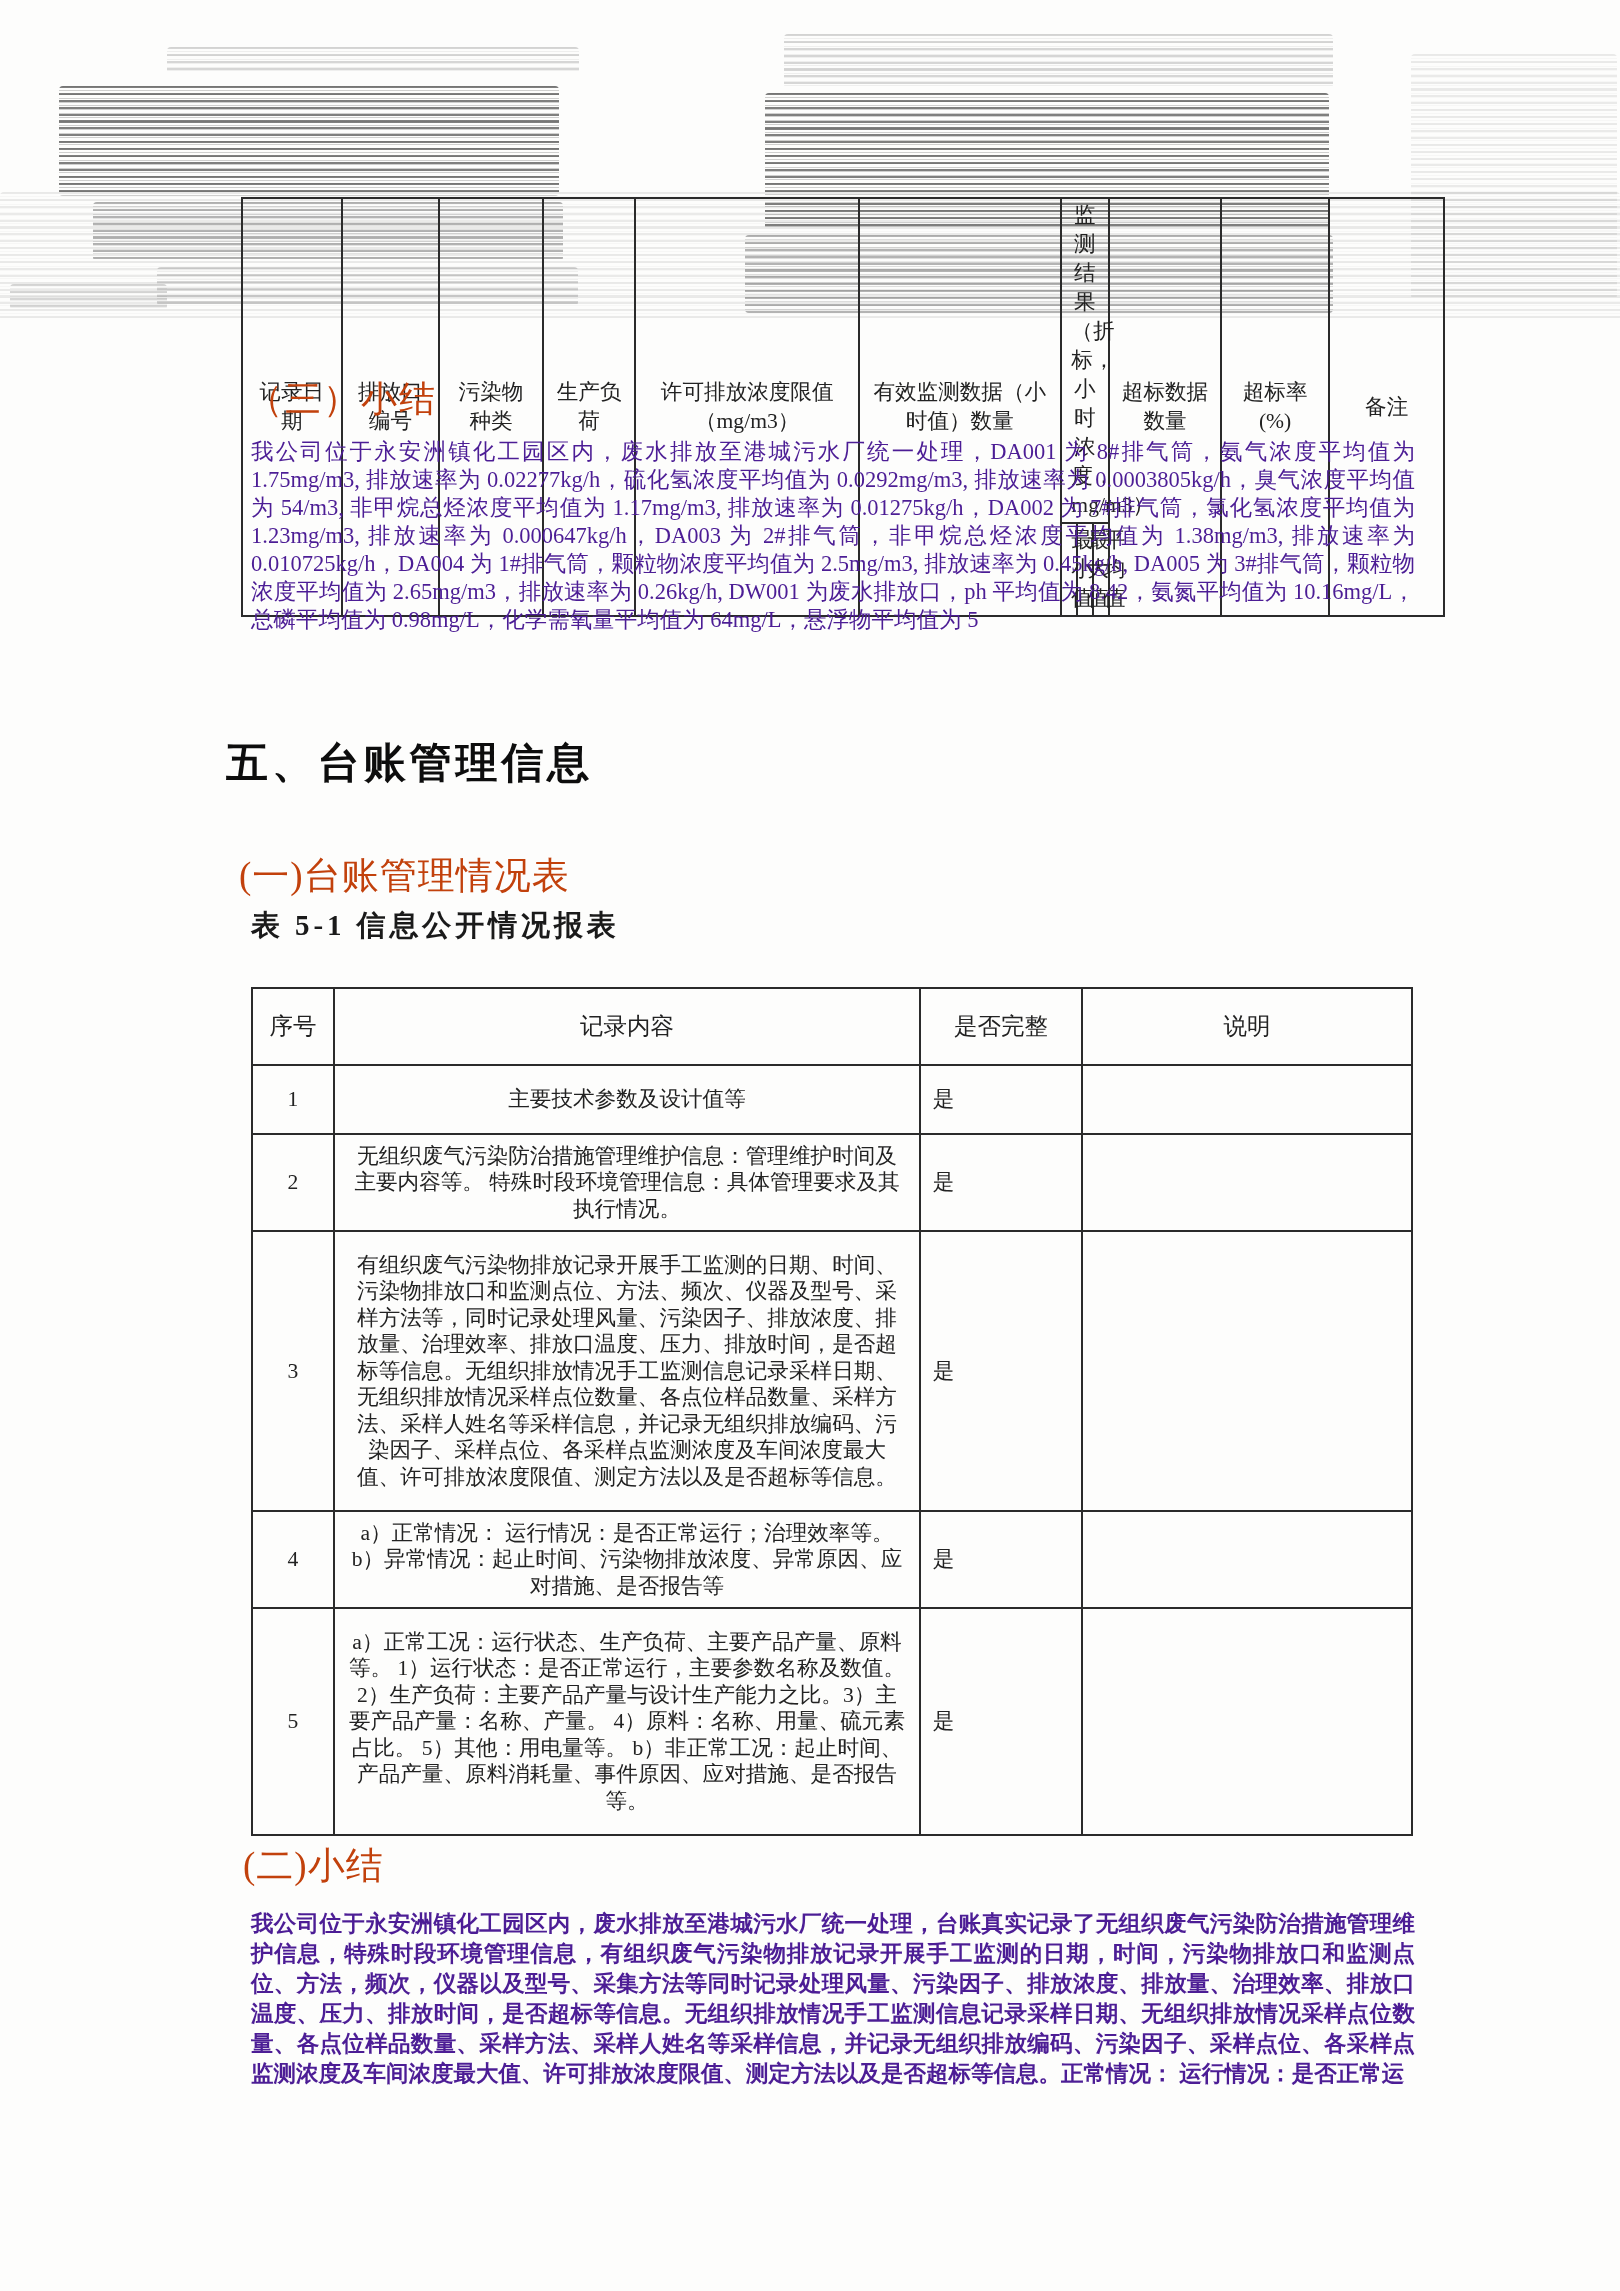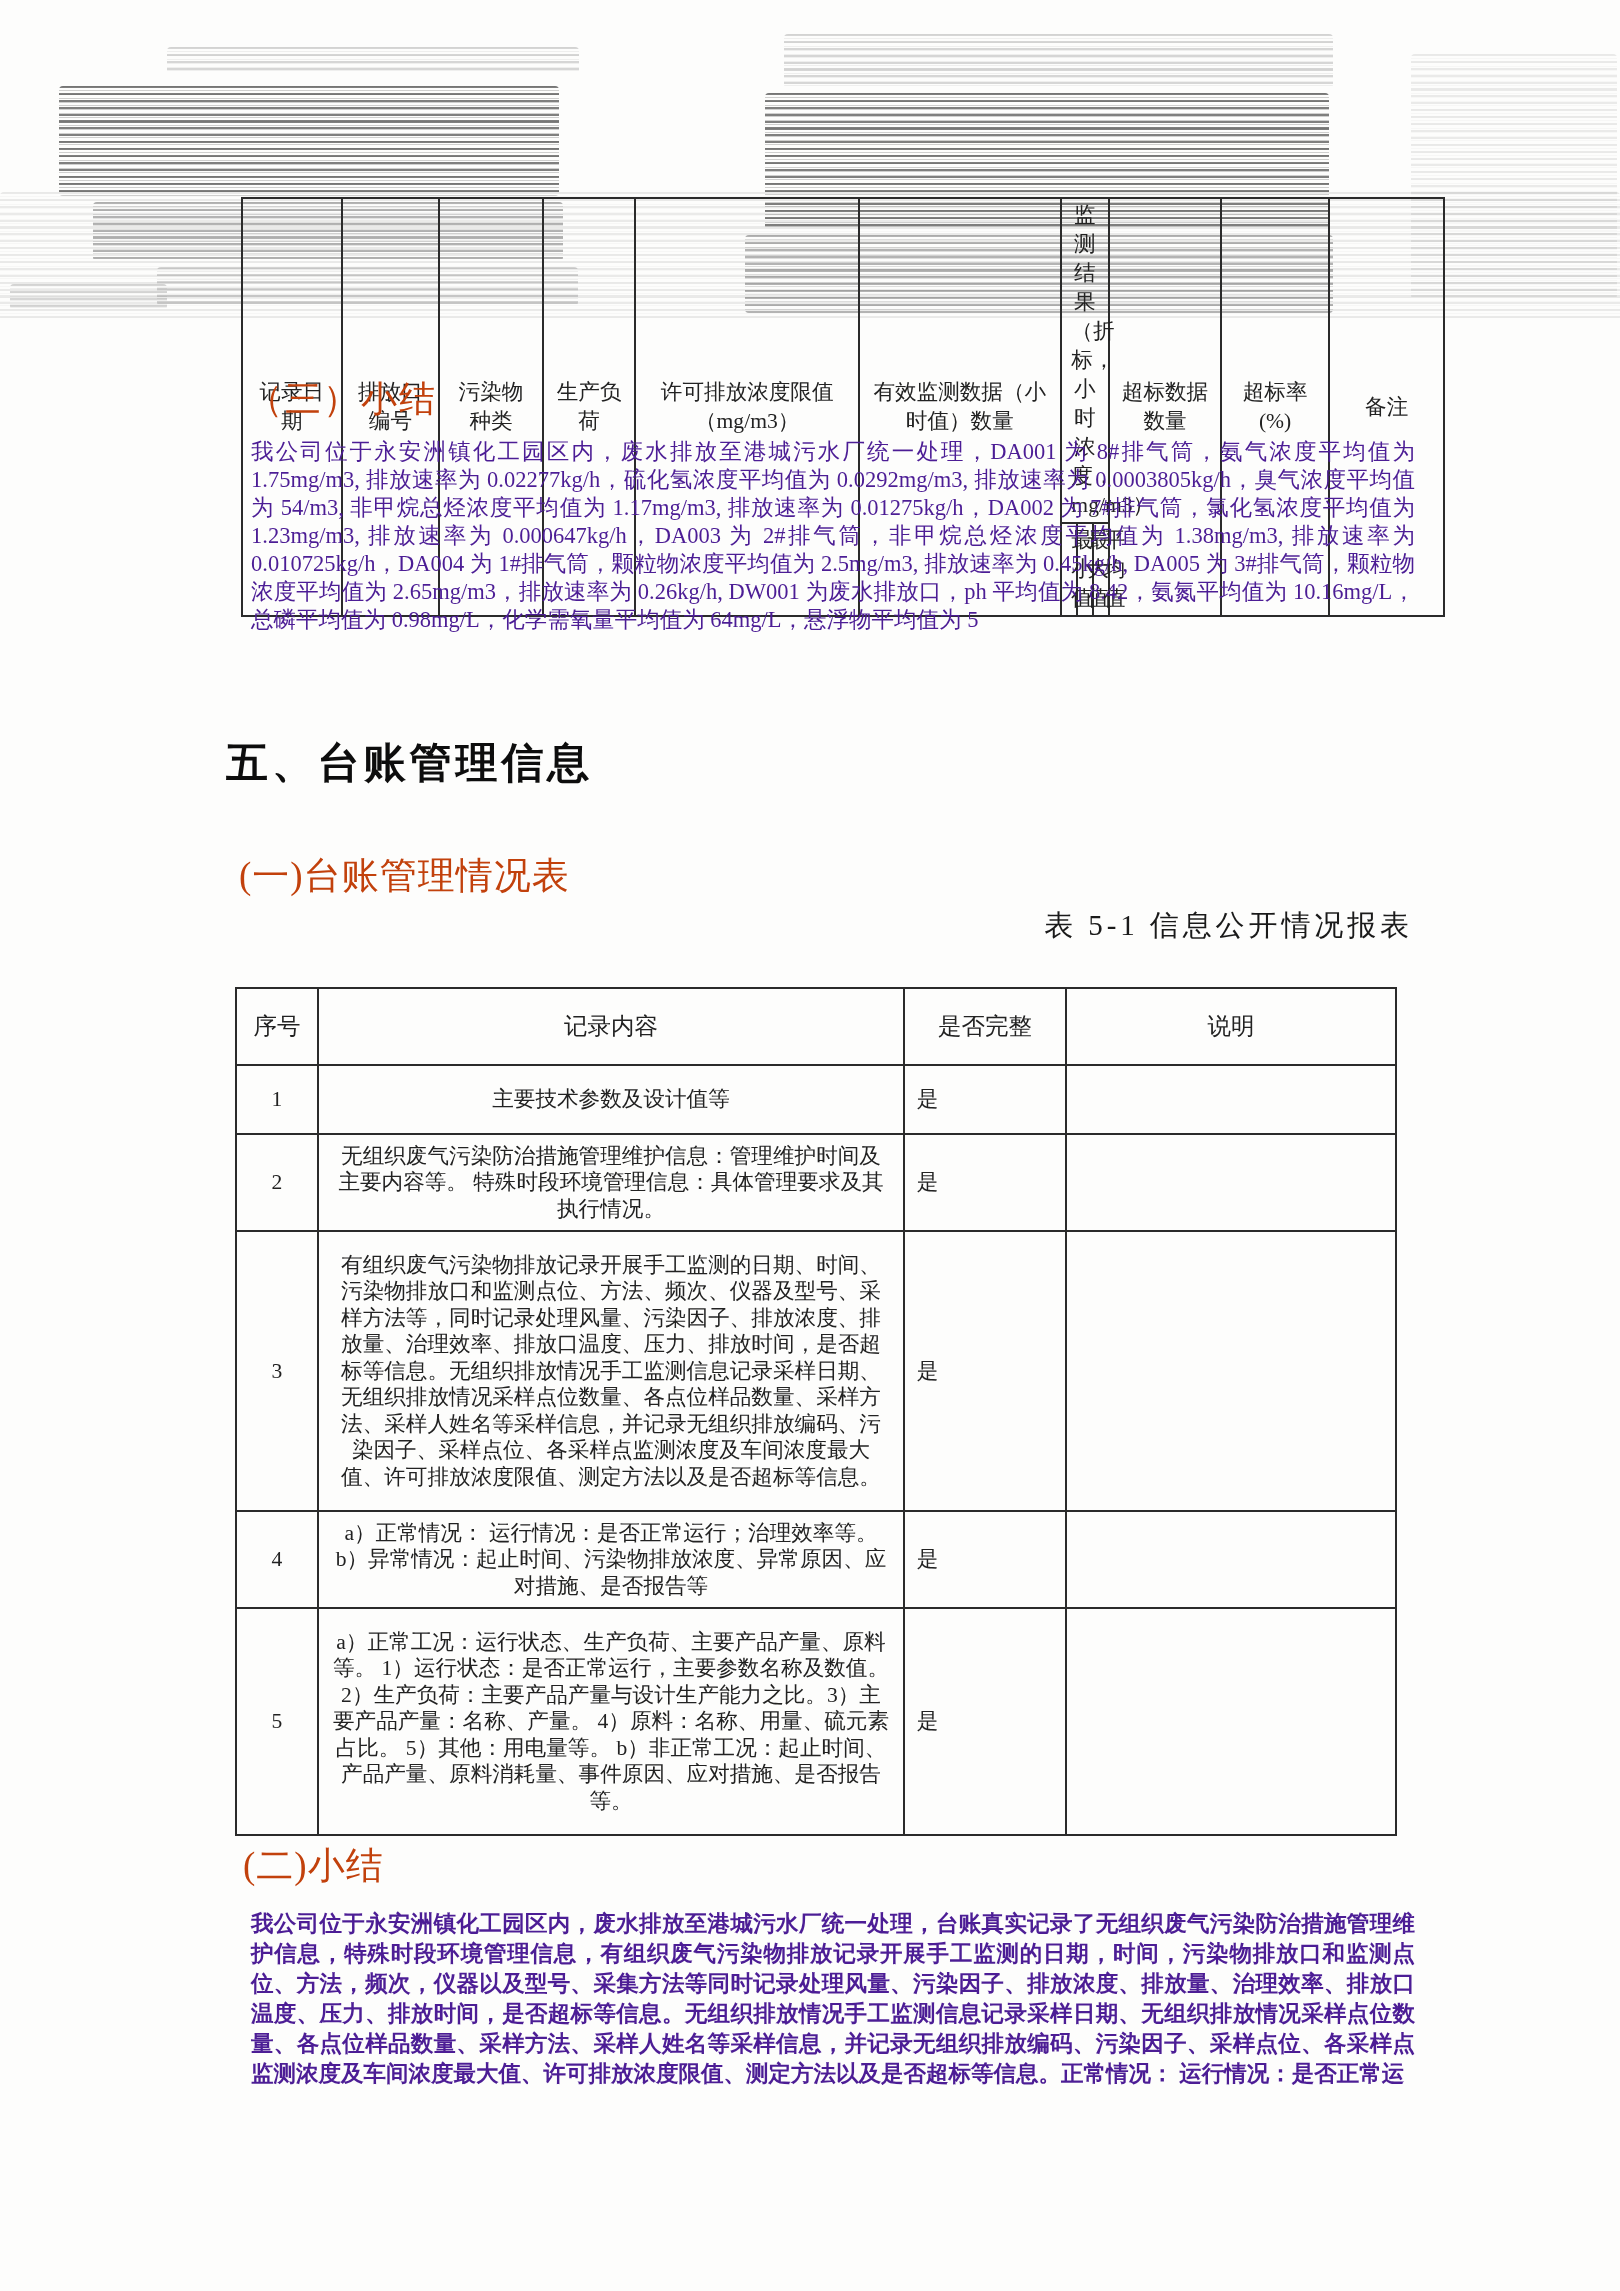--- a/index.html
+++ b/index.html
@@ -33,33 +33,33 @@
   #monitor-table tr.mt-r2{height:80px;}
   
   .h-sub{position:absolute;font-size:36px;letter-spacing:2px;color:#c2410c;margin-top:12px;}
   #sec3-heading{left:247px;top:363px;}
   #sec5-heading{
     position:absolute;left:226px;top:735px;font-size:42px;font-weight:bold;
     letter-spacing:3.9px;color:#0d0d0d;
   }
   #sec5-sub1{left:239px;top:839px;font-size:37px;letter-spacing:1px;}
   #table-caption{
-    position:absolute;left:251px;top:906px;width:1162px;text-align:right;
-    font-size:29px;letter-spacing:3.9px;color:#1a1a1a;
+    position:absolute;left:251px;top:906px;width:1162px;text-align:left;
+    font-size:29px;letter-spacing:3.9px;color:#1a1a1a;font-weight:bold;
   }
   .para{
     position:absolute;left:251px;width:1164px;font-size:22.5px;color:#4c1d95;
     text-align:justify;text-justify:inter-ideograph;
   }
   #sec3-para{top:438px;line-height:28px;}
   #sec5-sub2{left:243px;top:1829px;font-size:37px;letter-spacing:1px;}
   #sec5-para{top:1909px;line-height:30px;font-weight:bold;}
   
   #ledger-table{
-    position:absolute;left:235px;top:987px;width:1160px;
+    position:absolute;left:251px;top:987px;width:1160px;
     border-collapse:collapse;table-layout:fixed;padding-left:32px;
   }
   #ledger-table th,#ledger-table td{
     border:2px solid #2b2b2b;font-size:21.6px;line-height:26.5px;color:#222;
     vertical-align:middle;
   }
   #ledger-table thead th{font-weight:normal;font-size:23.5px;text-align:center;height:73px;}
   #ledger-table td.c-no{text-align:center;width:82px;}
   #ledger-table td.c-content{text-align:center;padding:7.8px 11.8px;white-space:pre-wrap;}
   #ledger-table td.c-complete{text-align:left;padding-left:11.8px;}

